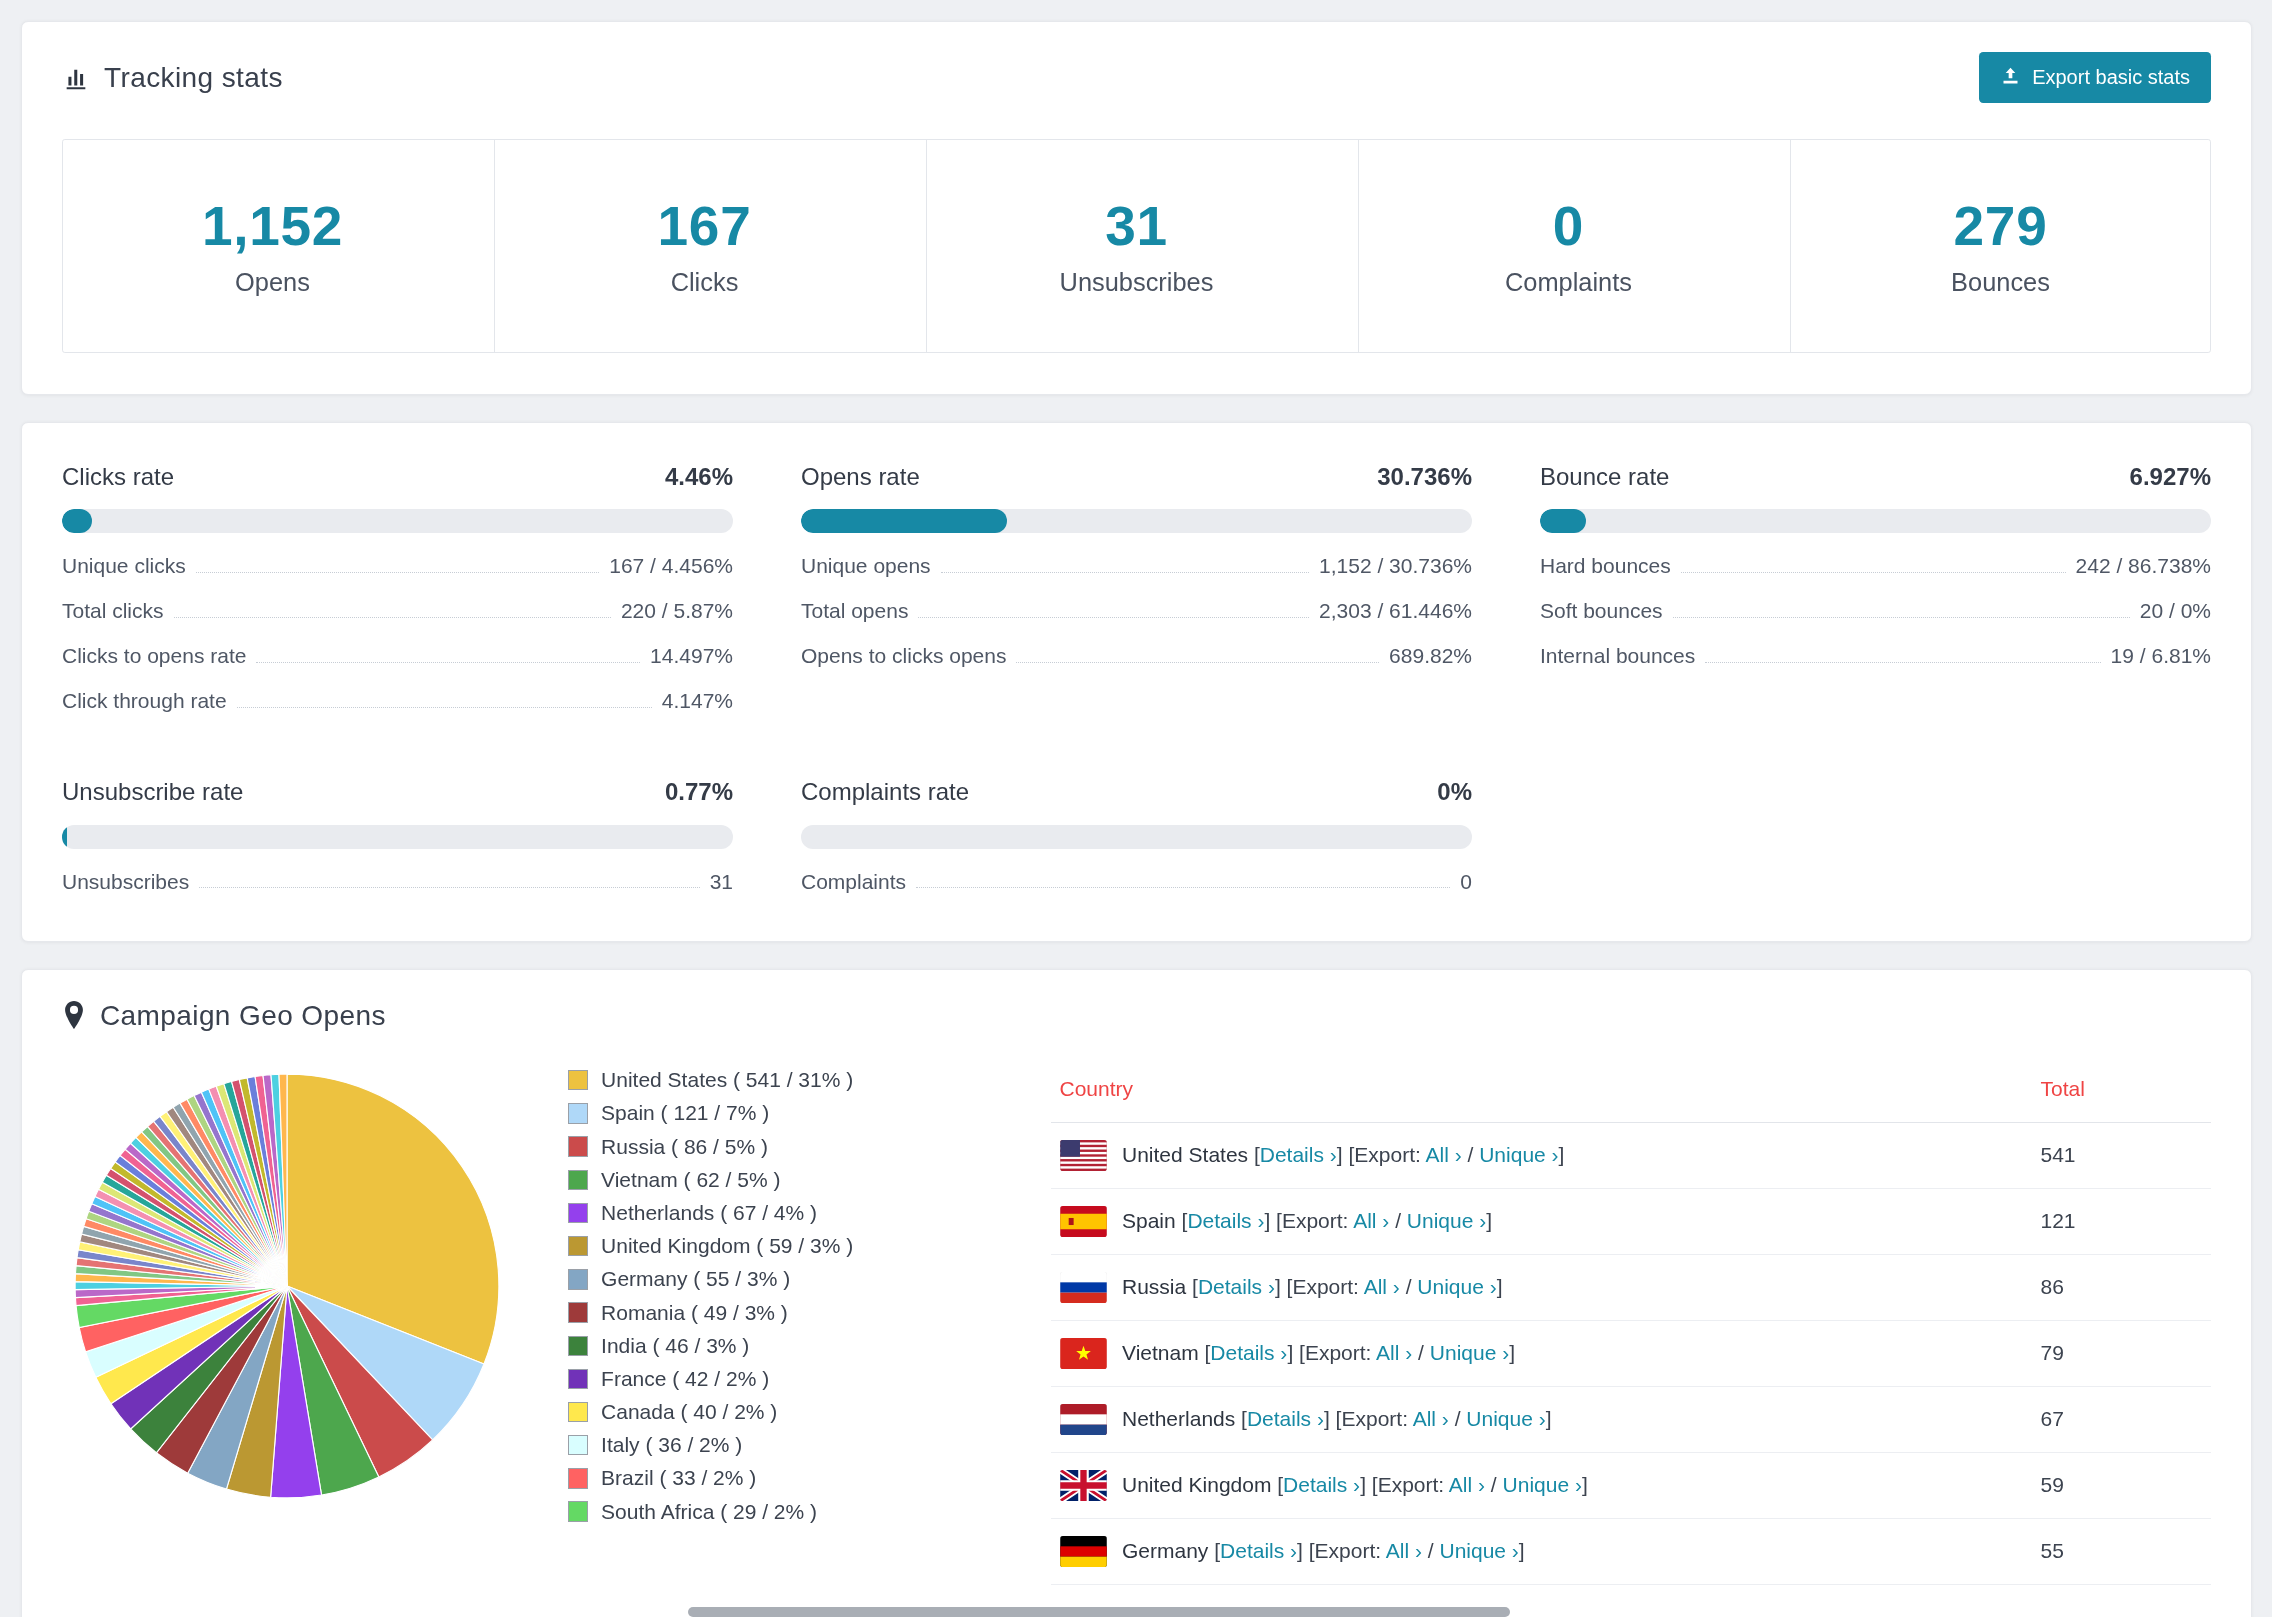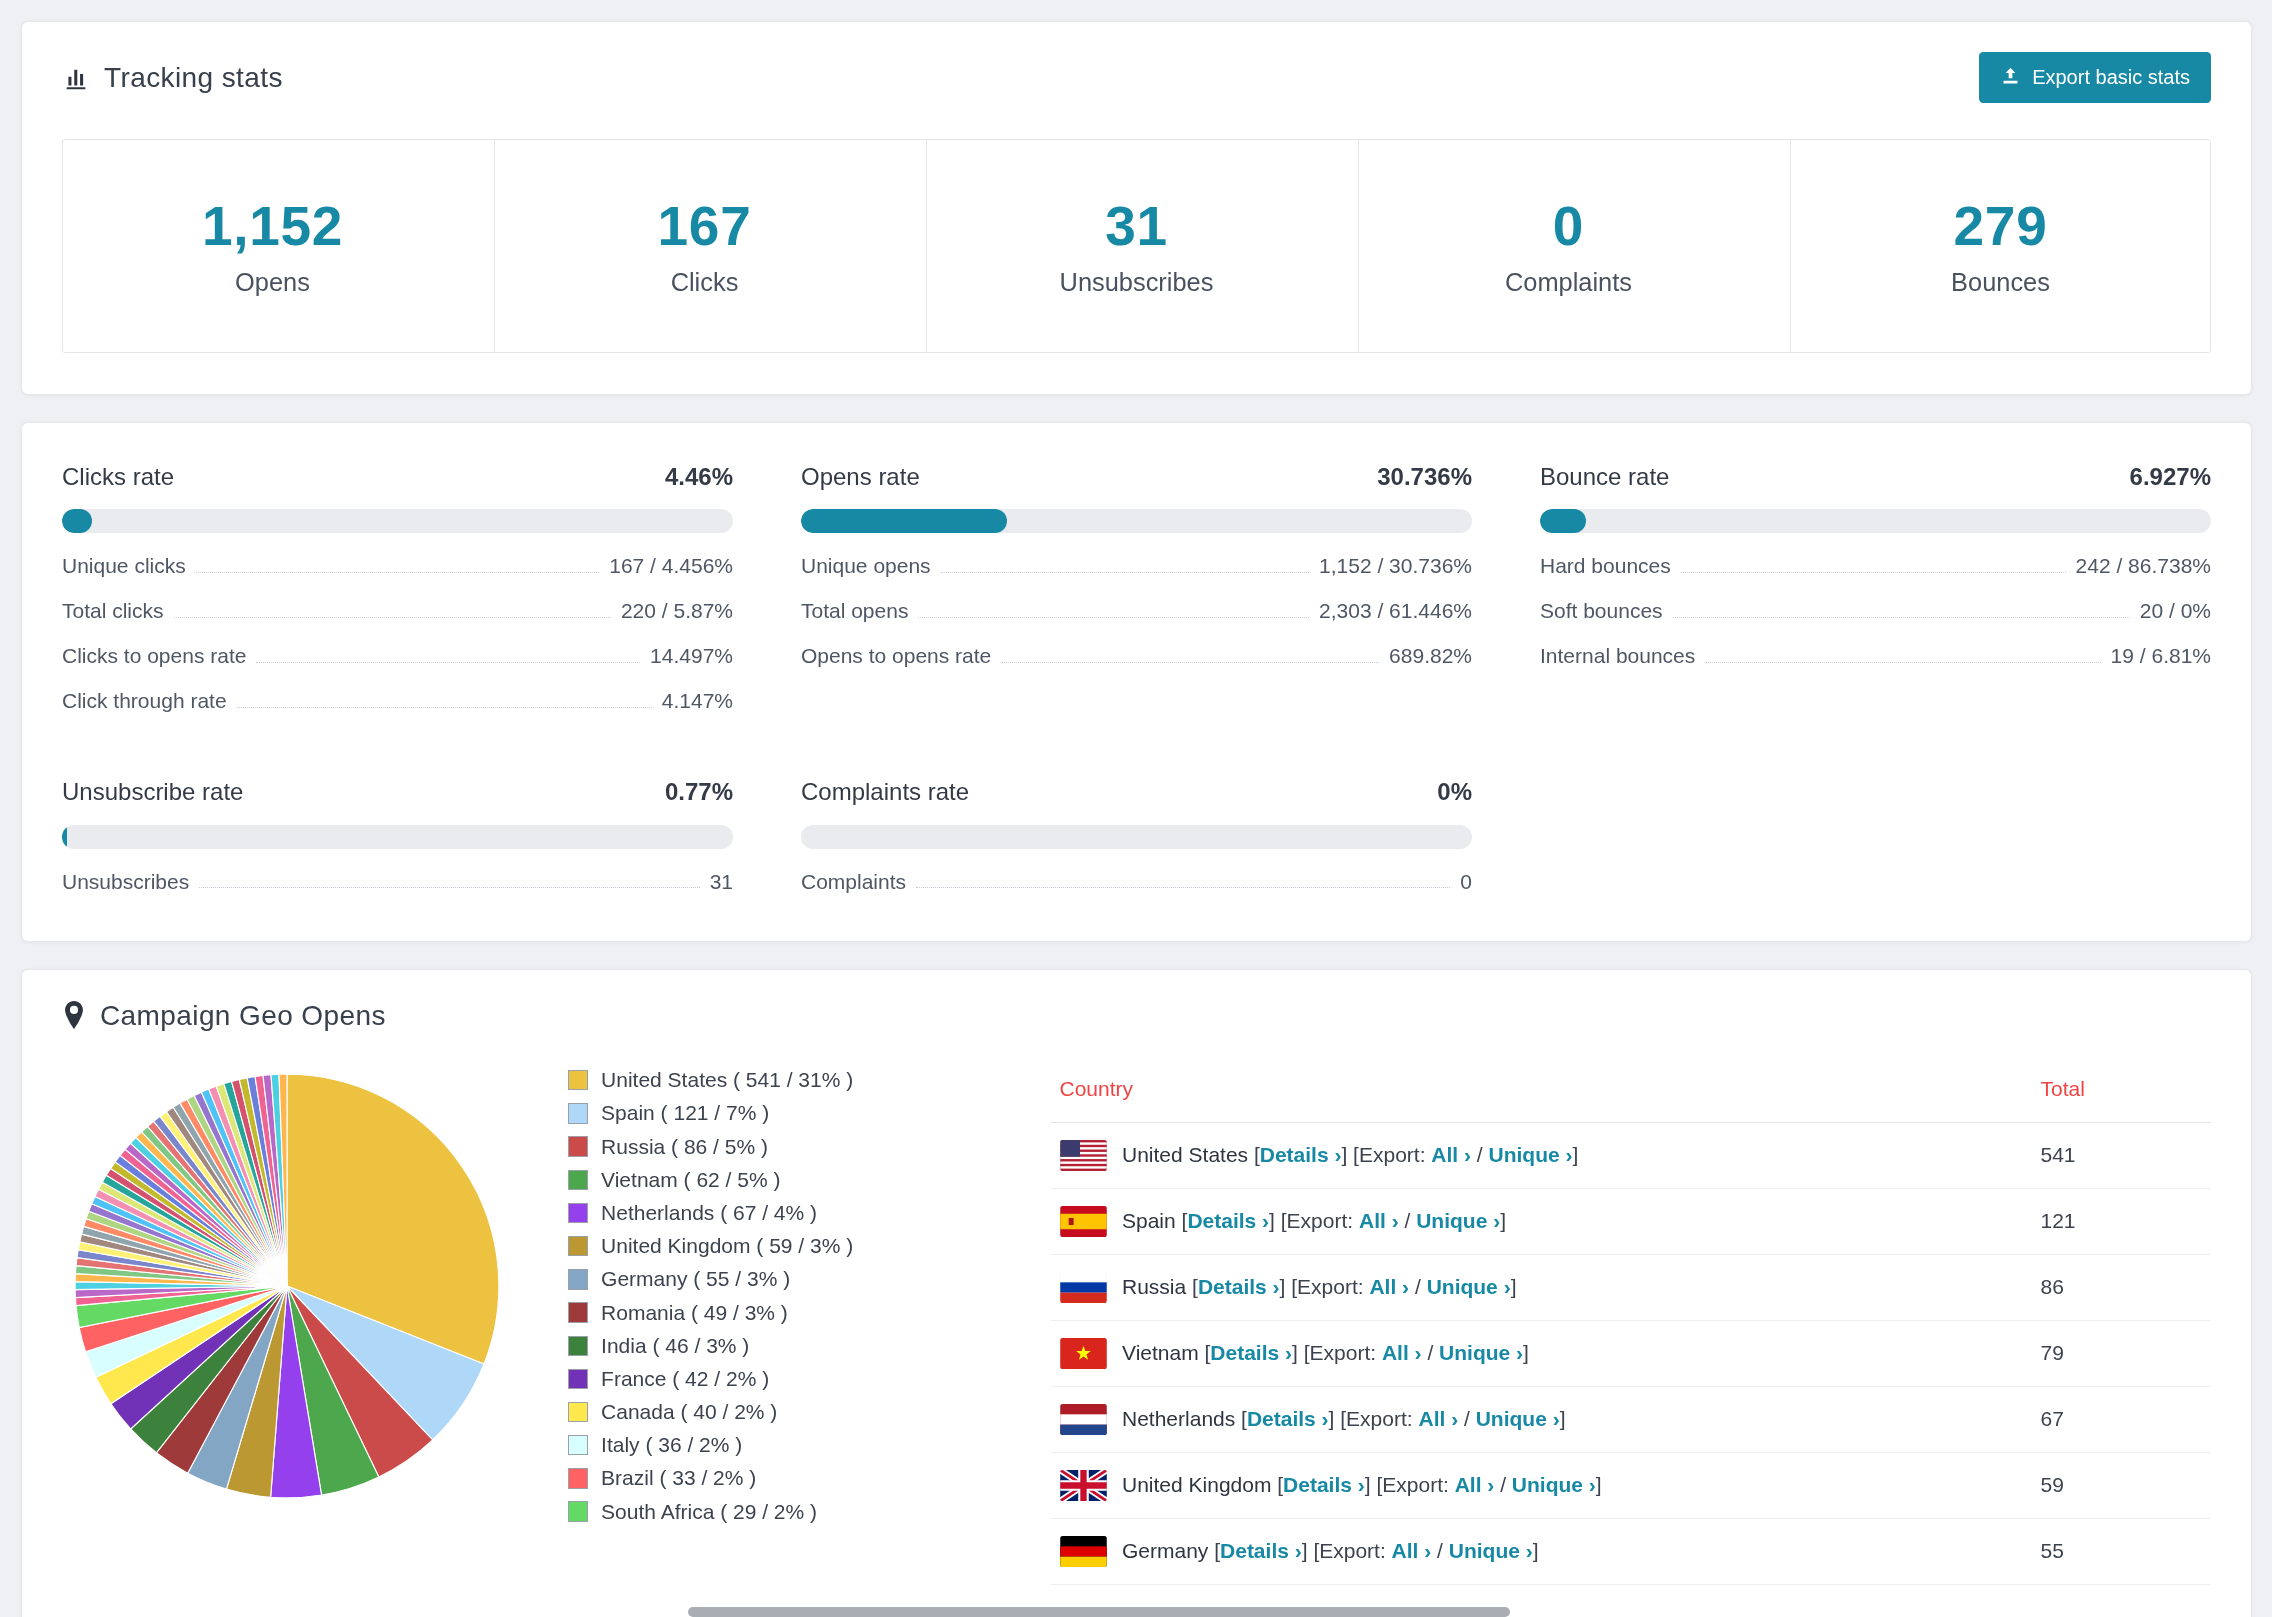--- a/index.html
+++ b/index.html
@@ -90,21 +90,21 @@
   }
   .geo-table td { padding: 17px 8.5px; border-bottom: 0.7px solid #eceef2; }
   .geo-table td.total-cell, .geo-table th.total-head { width: 162px; }
   .country-cell { display: flex; align-items: center; gap: 15.5px; }
   .flag-box {
     width: 47px; height: 31px; border-radius: 2.8px; overflow: hidden;
     box-shadow: 0 0 0 0.7px rgba(0,0,0,.12) inset; flex: 0 0 auto; display: inline-block;
   }
   .flag-box svg { display: block; }
   .country-name { color: #2e3540; }
-  a.link { color: #1789a5; text-decoration: none; cursor: pointer; font-weight: bold; }
+  a.link { color: #1789a5; text-decoration: none; cursor: pointer; }
   
   .hscroll-thumb {
     position: absolute; bottom: 1.4px; left: 688px;
     width: 822px; height: 10px;
     background: #a9aeb5; border-radius: 5px;
   }
 </style>
 </head>
 <body>
 
@@ -196,21 +196,21 @@
             <span class="lab">Unique opens</span>
             <span class="leader"></span>
             <span class="val">1,152 / 30.736%</span>
           </div>
           <div class="stat-row">
             <span class="lab">Total opens</span>
             <span class="leader"></span>
             <span class="val">2,303 / 61.446%</span>
           </div>
           <div class="stat-row">
-            <span class="lab">Opens to opens rate</span>
+            <span class="lab">Opens to clicks opens</span>
             <span class="leader"></span>
             <span class="val">689.82%</span>
           </div>
         </div>
         <div class="rate-block">
           <div class="rate-head">
             <span class="rate-title">Bounce rate</span>
             <span class="rate-percent">6.927%</span>
           </div>
           <div class="progress">

